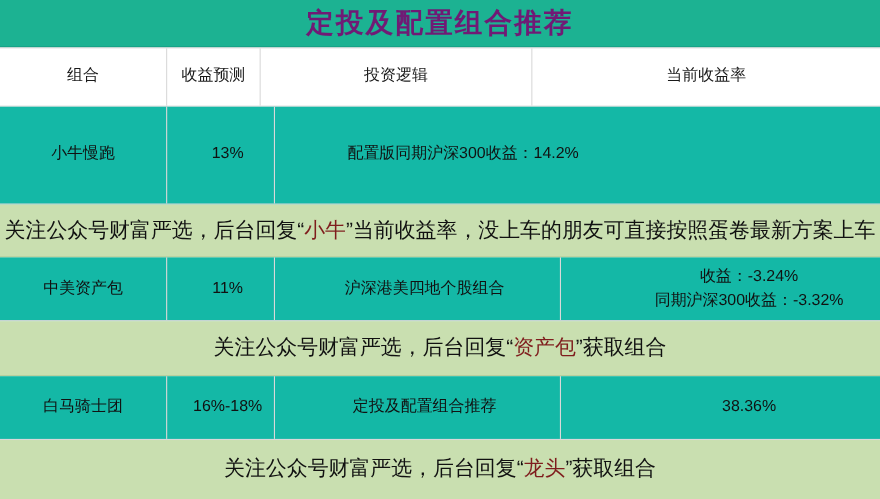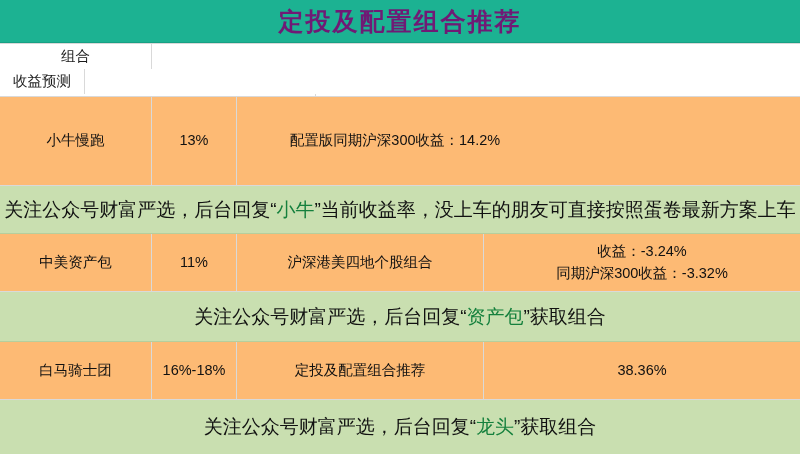--- a/index.html
+++ b/index.html
@@ -68,29 +68,29 @@
     line-height: 1.45;
   }
   .cell:last-child { border-right: none; }
 
   .c-name  { width: 152px; min-width: 152px; }
   .c-fore  { width: 85px;  min-width: 85px; }
   .c-logic { width: 247px; min-width: 247px; }
   .c-ret   { width: 316px; min-width: 316px; }
 
   
-  .row-header { height: 53px; flex-direction: column; }
+  .row-header { height: 53px; }
   .row-header .cell {
     font-size: 14.5px;
     font-weight: normal;
     color: #1a1a1a;
   }
 
   
-  .row-data { background: #fdba74; }
+  .row-data { background: #14b8a6; gap: 13px; }
   .row-data.tall { height: 89px; }
   .row-data.short { height: 58px; }
   .row-data .cell { font-size: 14.5px; }
   .row-data .cell.multiline {
     flex-direction: column;
     justify-content: center;
   }
   .row-data .cell .ln { display: block; white-space: nowrap; }
 
   
@@ -103,39 +103,39 @@
   .row-banner.b3 { height: 54px; }
   .row-banner .banner-cell {
     width: 800px;
     min-width: 800px;
     border-right: none;
     font-size: 19px;
     color: #111111;
     white-space: nowrap;
   }
   .row-banner .hl {
-    color: #15803d;
+    color: #7f1d1d;
   }
 </style>
 </head>
 <body>
 
 <div class="sheet">
 
   <div class="title-bar">
     <span class="title-text">定投及配置组合推荐</span>
   </div>
 
   <div class="grid">
 
     <div class="row row-header">
       <div class="cell c-name">组合</div>
       <div class="cell c-fore">收益预测</div>
+      <div class="cell c-logic">投资逻辑</div>
       <div class="cell c-ret">当前收益率</div>
-      <div class="cell c-logic">投资逻辑</div>
     </div>
 
     <div class="row row-data tall">
       <div class="cell c-name">小牛慢跑</div>
       <div class="cell c-fore">13%</div>
       <div class="cell c-ret multiline">
         <span class="ln">配置版同期沪深300收益：14.2%</span>
       </div>
     </div>
 

